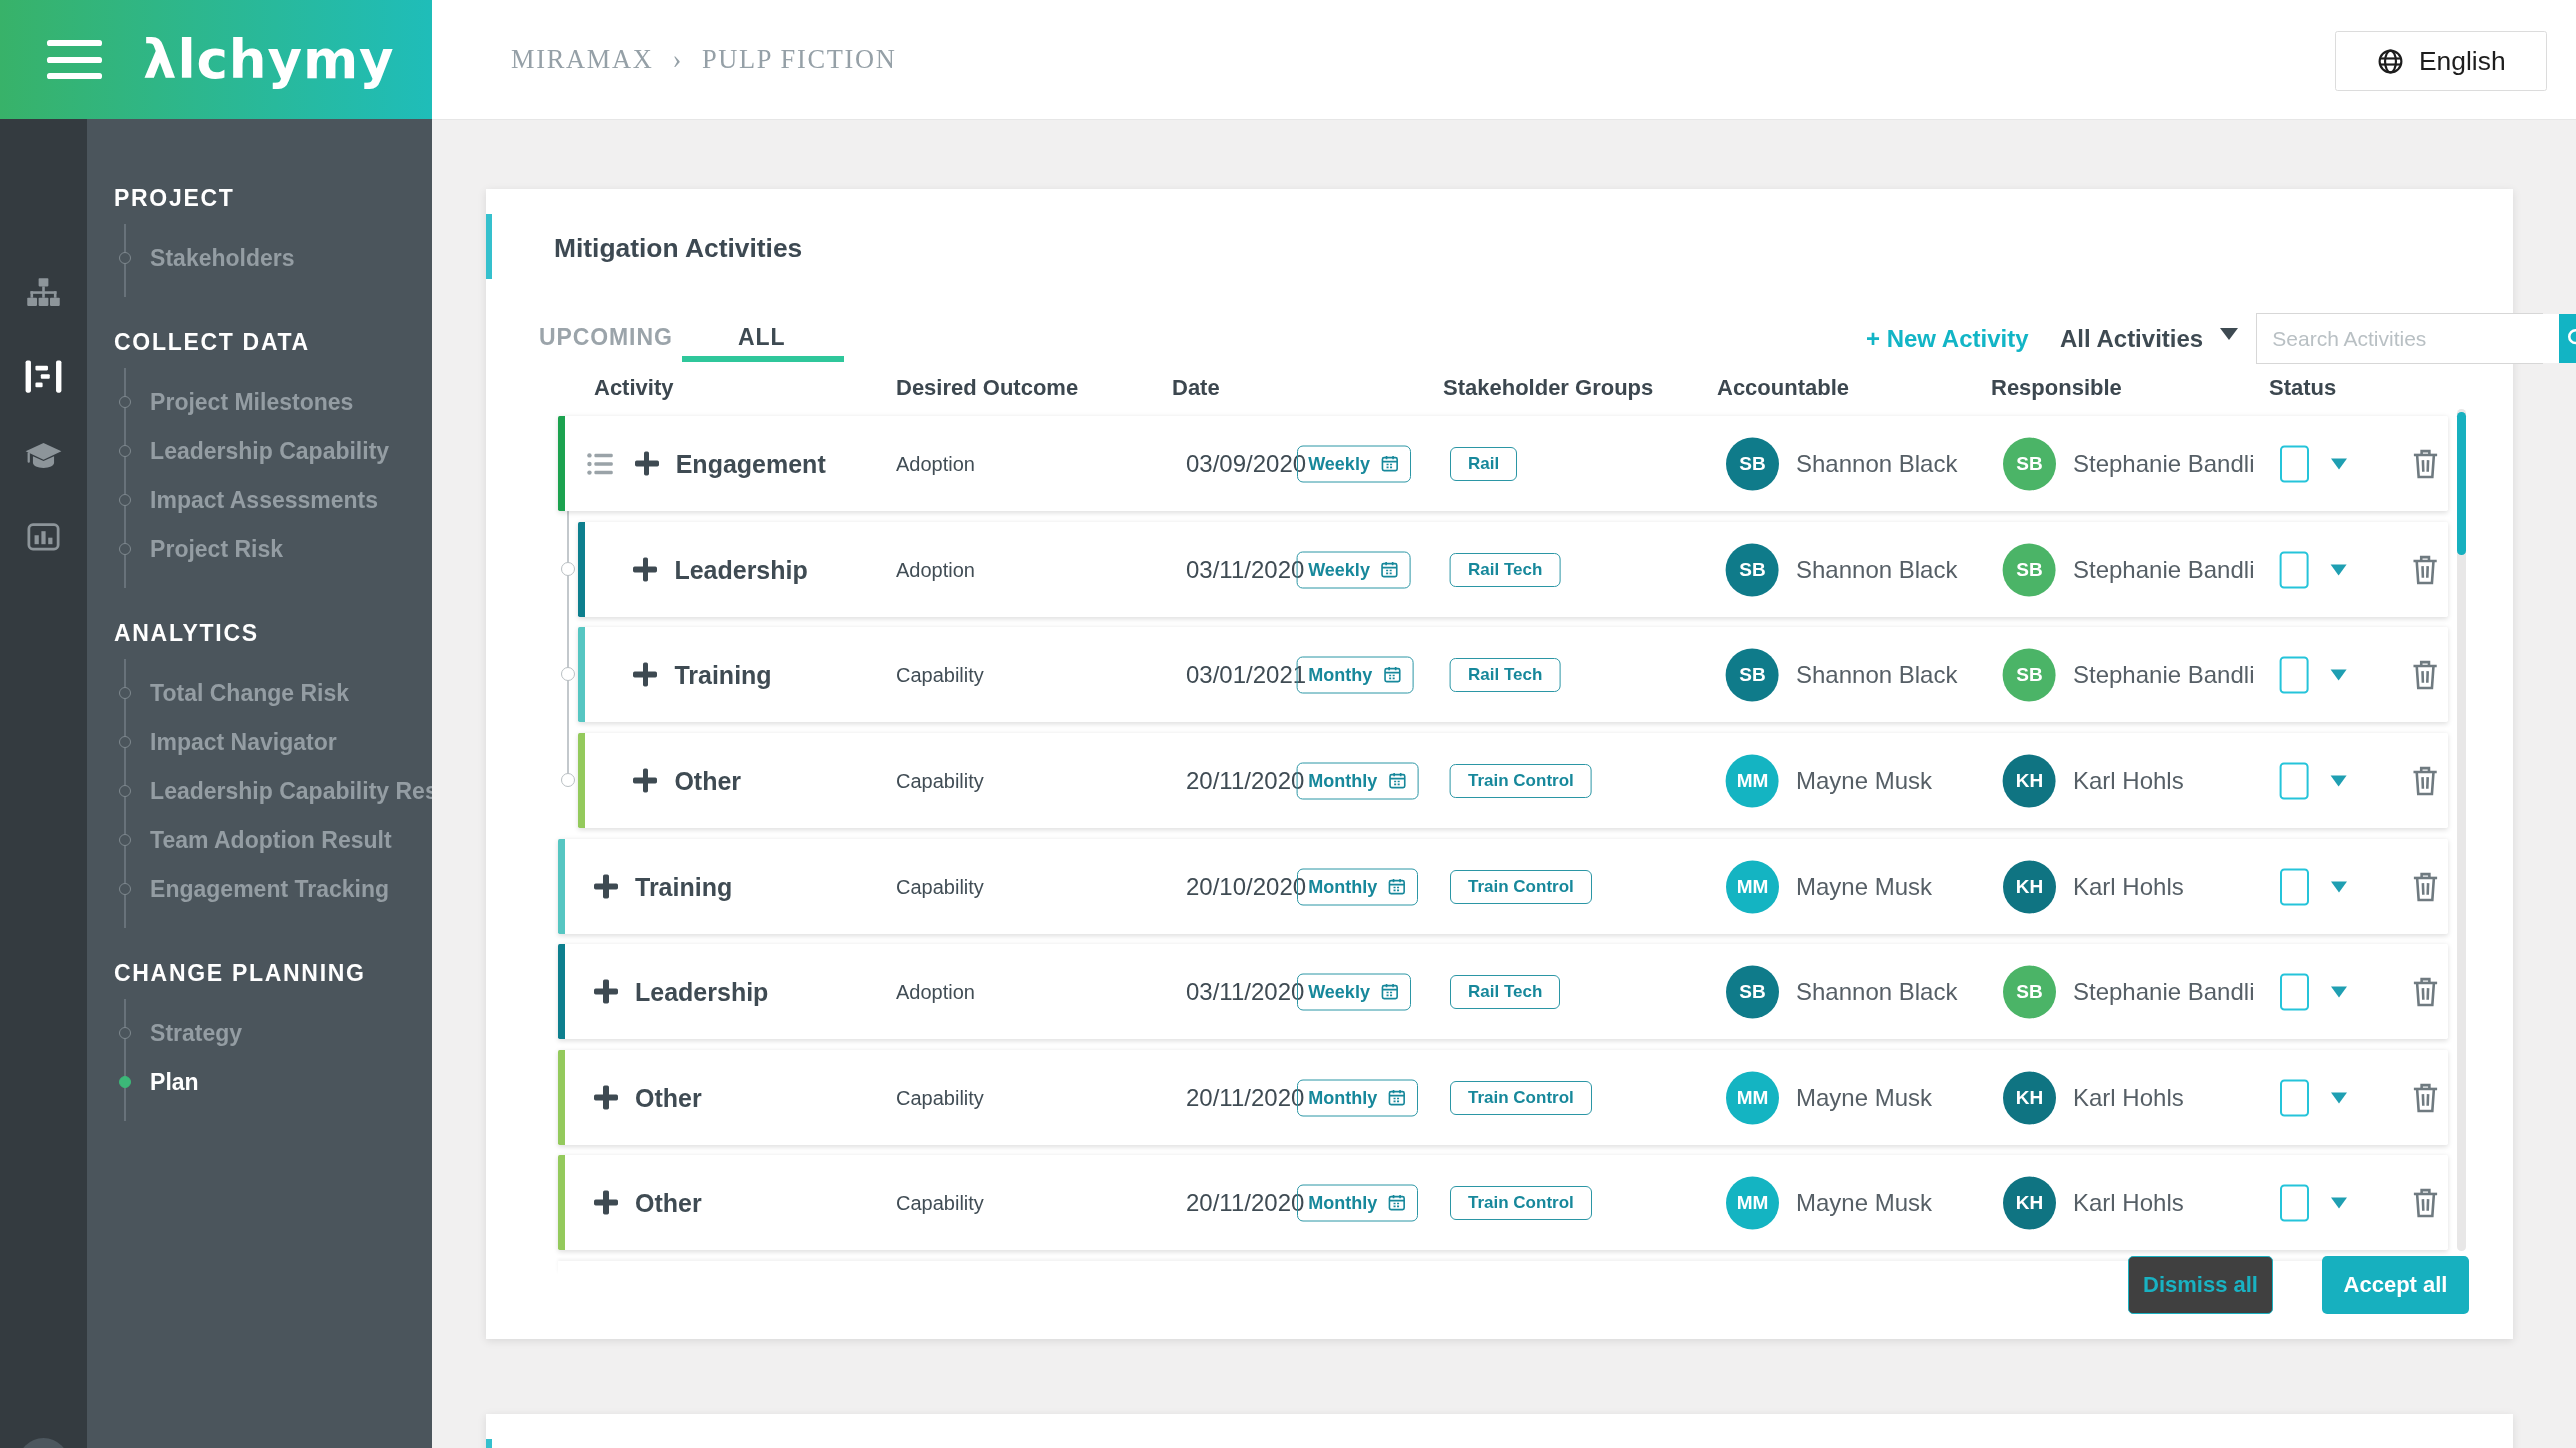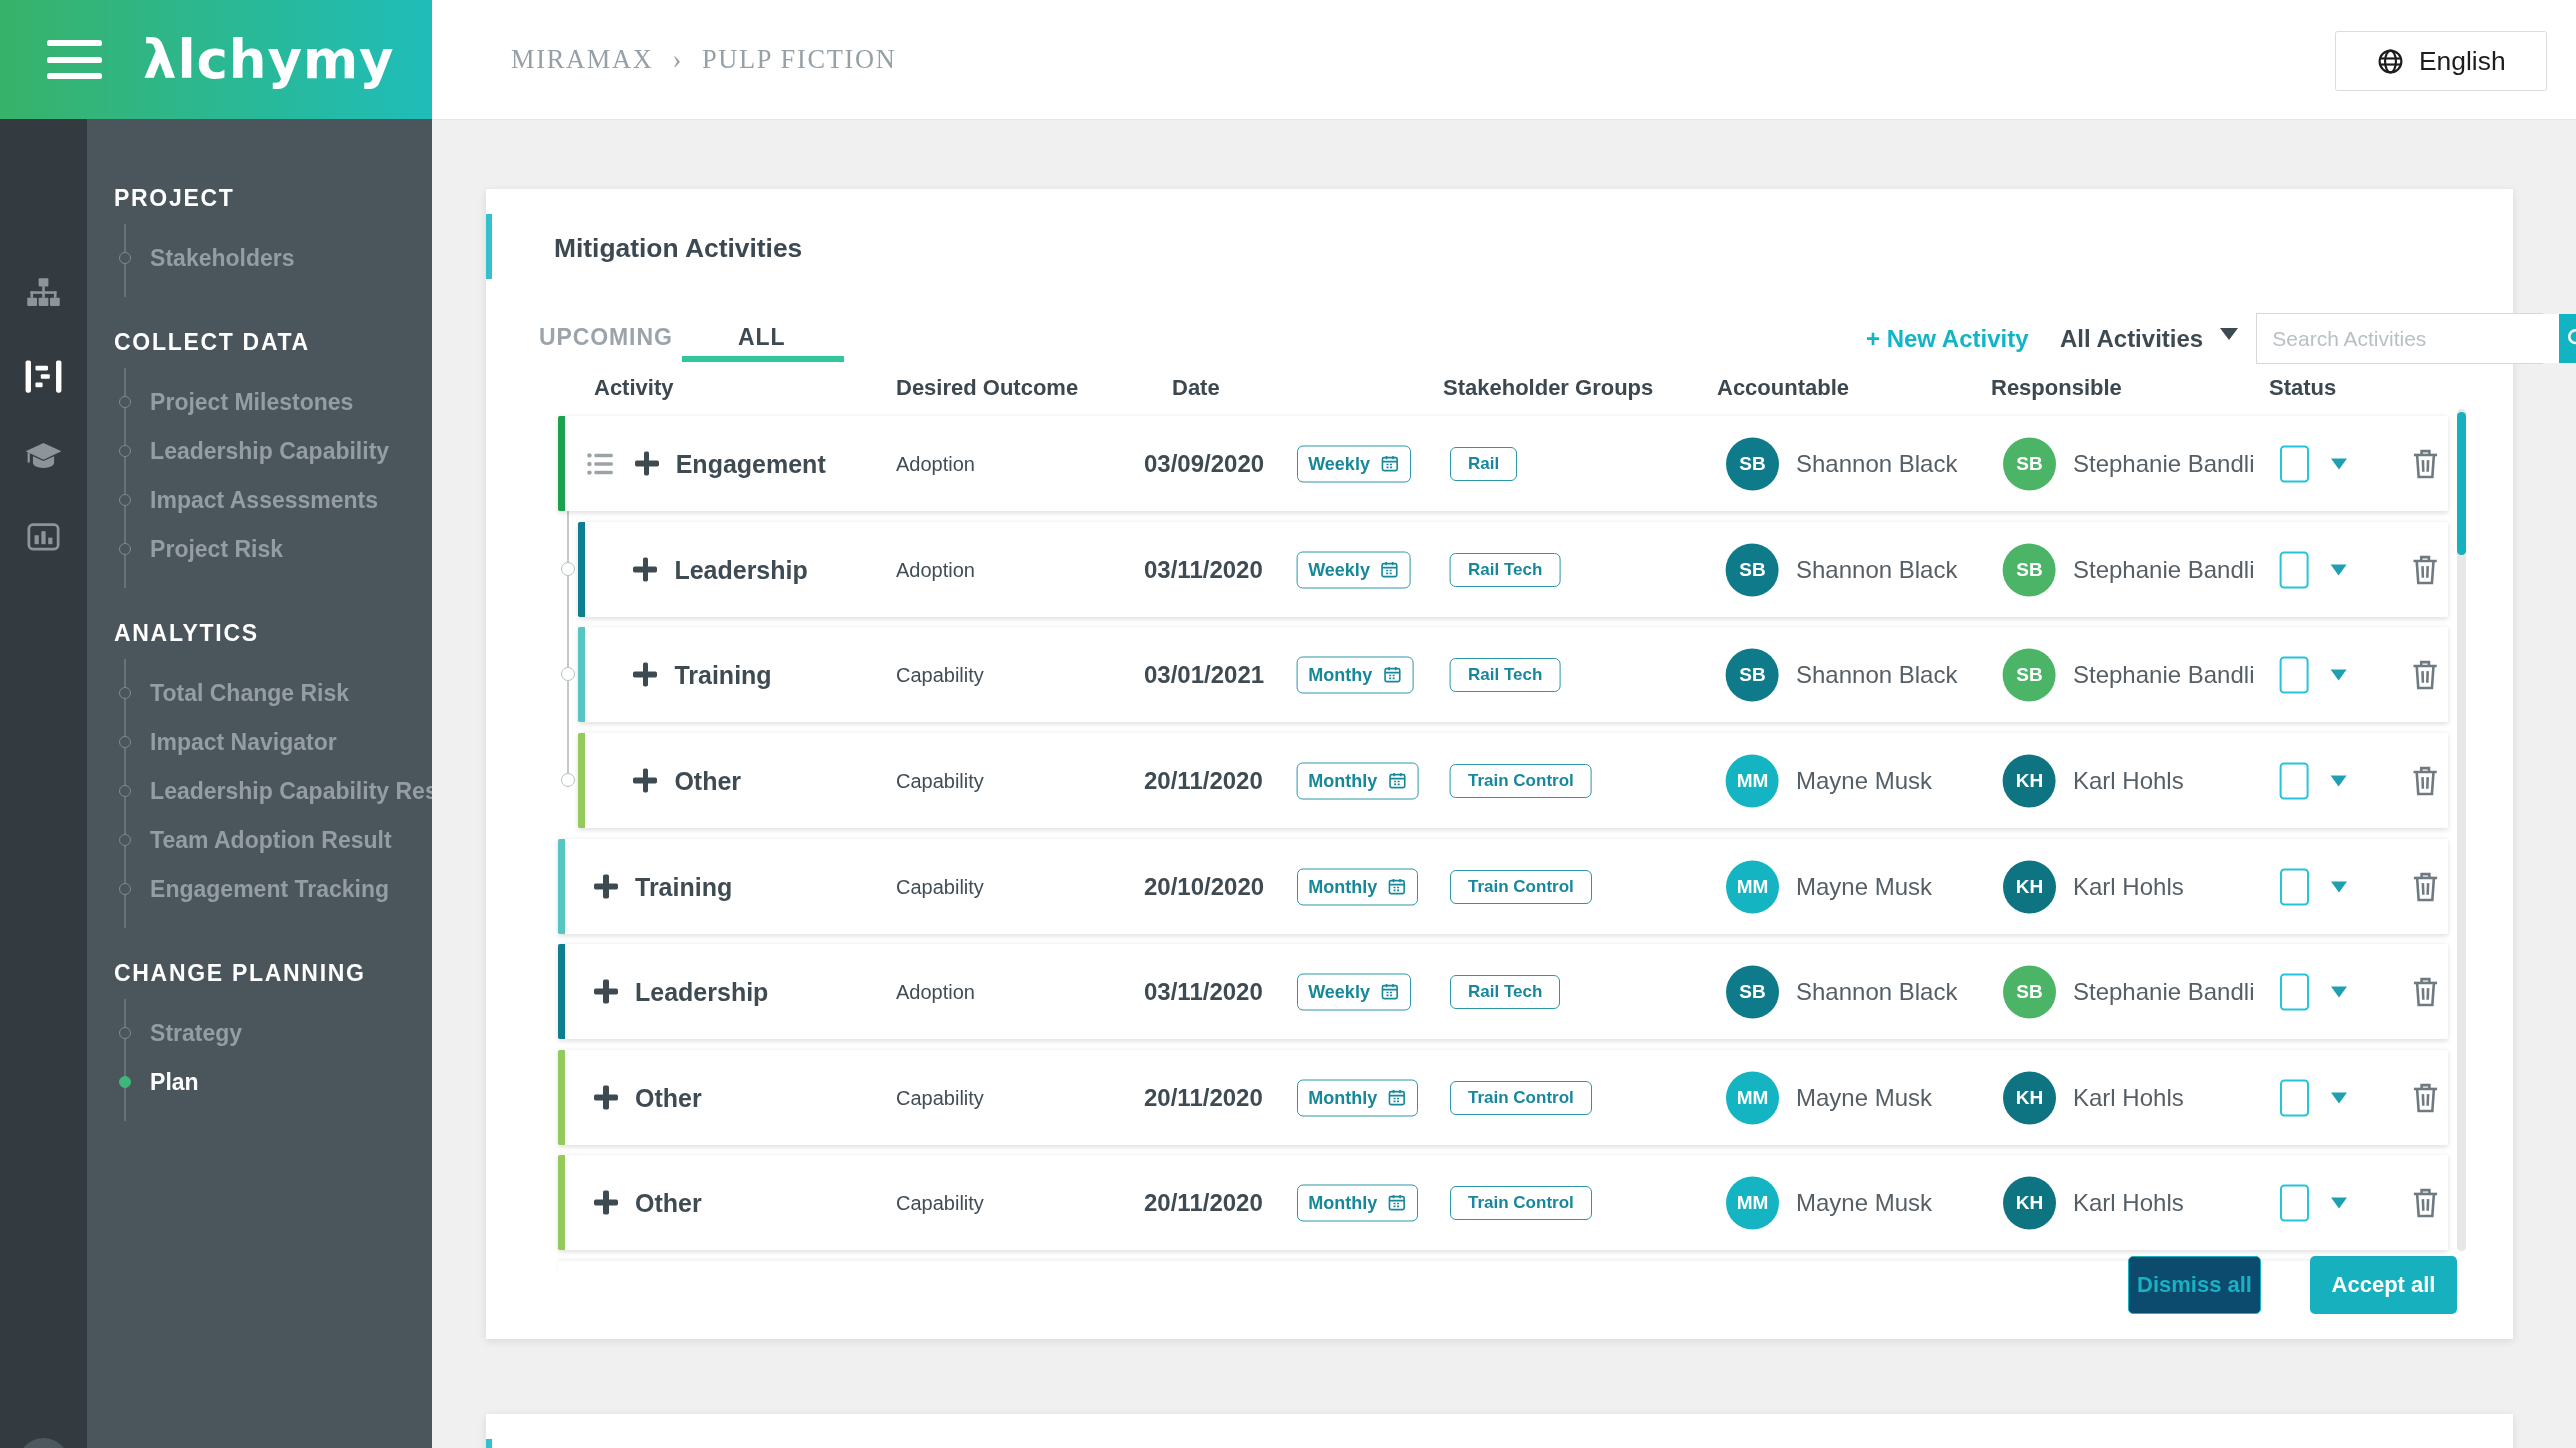--- a/index.html
+++ b/index.html
@@ -68,21 +68,21 @@
   .indent .cell-activity{left:55px}
   .row[data-row="0"] .cell-activity{left:27px}
   .accent{position:absolute;left:0;top:0;width:6.8px;height:95px;border-radius:1.7px 0 0 1.7px}
   .handle{width:31px;height:27px;color:#9aa3a8;cursor:grab;margin-right:1.7px}
   .plus{position:relative;width:24px;height:24px;cursor:pointer;flex:none}
   .plus::before,.plus::after{content:"";position:absolute;background:#3e4a52;border-radius:1.7px}
   .plus::before{left:50%;top:0;width:5.1px;height:100%;margin-left:-2.6px}
   .plus::after{top:50%;left:0;height:5.1px;width:100%;margin-top:-2.6px}
   .act-label{font-size:25px;font-weight:600;color:#3f4b53}
   .cell-outcome{left:338px;font-size:20px;font-weight:400;color:#414d55}
-  .cell-date{left:586px;font-size:24px;font-weight:700;color:#3f4b53}
+  .cell-date{left:628px;font-size:24px;font-weight:400;color:#3f4b53}
   .cell-freq{left:739px}
   .freq-badge{min-width:94px;height:37px;box-sizing:border-box;border:1.7px solid #2b96a5;border-radius:6px;color:#17889b;
     display:flex;align-items:center;justify-content:center;gap:10.2px;font-size:18px;font-weight:700;padding:0 10.2px;cursor:pointer}
   .cell-group{left:892px}
   .group-badge{height:34px;box-sizing:border-box;border:1.7px solid #2b96a5;border-radius:6px;color:#17889b;
     display:flex;align-items:center;padding:0 17px;font-size:17px;font-weight:700;white-space:nowrap}
   .cell-acc{left:1168px;gap:17px}.cell-resp{left:1445px;gap:17px}
   .avatar{width:53px;height:53px;border-radius:50%;color:#fff;font-size:19px;font-weight:700;display:flex;align-items:center;justify-content:center;flex:none}
   .pname{font-size:24px;color:#565f66;white-space:nowrap}
   .cell-status{left:1722px;gap:22px}
@@ -90,21 +90,21 @@
   .caret-teal{width:0;height:0;border-left:8.5px solid transparent;border-right:8.5px solid transparent;border-top:11px solid #1f9fb2;cursor:pointer}
   .cell-trash{left:1852px}
   .trash{width:31px;height:36px;color:#6f7a80;cursor:pointer}
   .row-sliver{position:absolute;left:0;top:845px;width:1890px;height:13.6px;background:#fff;box-shadow:0 -1.7px 3.4px rgba(0,0,0,.06)}
   
   .vtrack{position:absolute;left:1971px;top:220px;width:8.5px;height:842px;background:#e8e7e7;border-radius:4.3px}
   .vthumb{position:absolute;left:0;top:3.4px;width:8.5px;height:143px;background:#17b0bf;border-radius:4.3px;cursor:grab}
   
   .footer-actions{position:absolute;left:1642px;top:1067px;display:flex;gap:49px}
   .btn{height:58px;border-radius:5.1px;font-size:22px;font-weight:700;display:flex;align-items:center;justify-content:center;cursor:pointer;box-sizing:border-box;font-family:"Liberation Sans",sans-serif}
-  .btn-dismiss{width:133px;background:#0c4a6e;border:1.7px solid #19b2c2;color:#19b2c2}
+  .btn-dismiss{width:145px;background:#404040;border:1.7px solid #19b2c2;color:#19b2c2}
   .btn-accept{width:147px;background:#17b0bf;border:none;color:#fff}
   
   .lessons-card{left:486px;top:1414px;width:2027px;height:187px}
   svg{display:block}
 </style>
 </head>
 <body>
 
 <div class="brand">
   <div class="hamburger">

